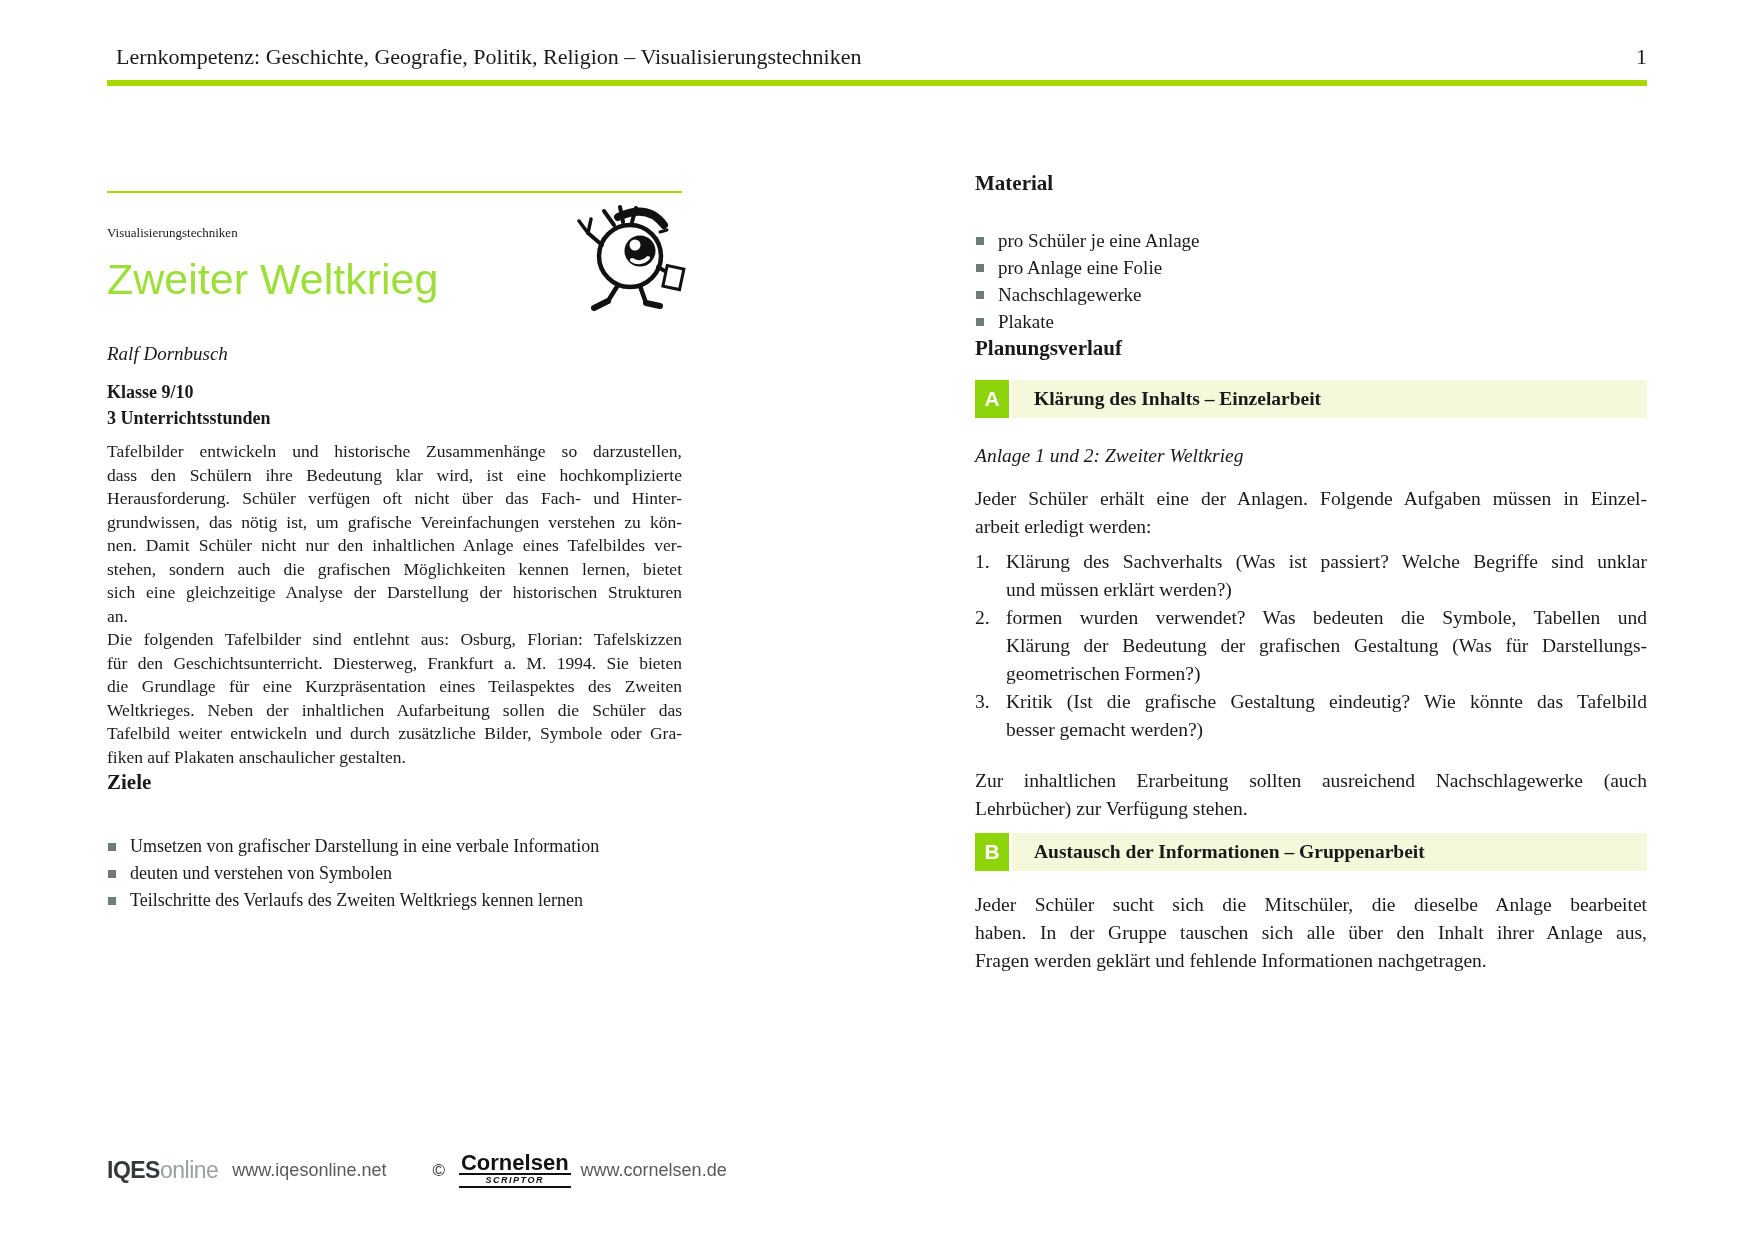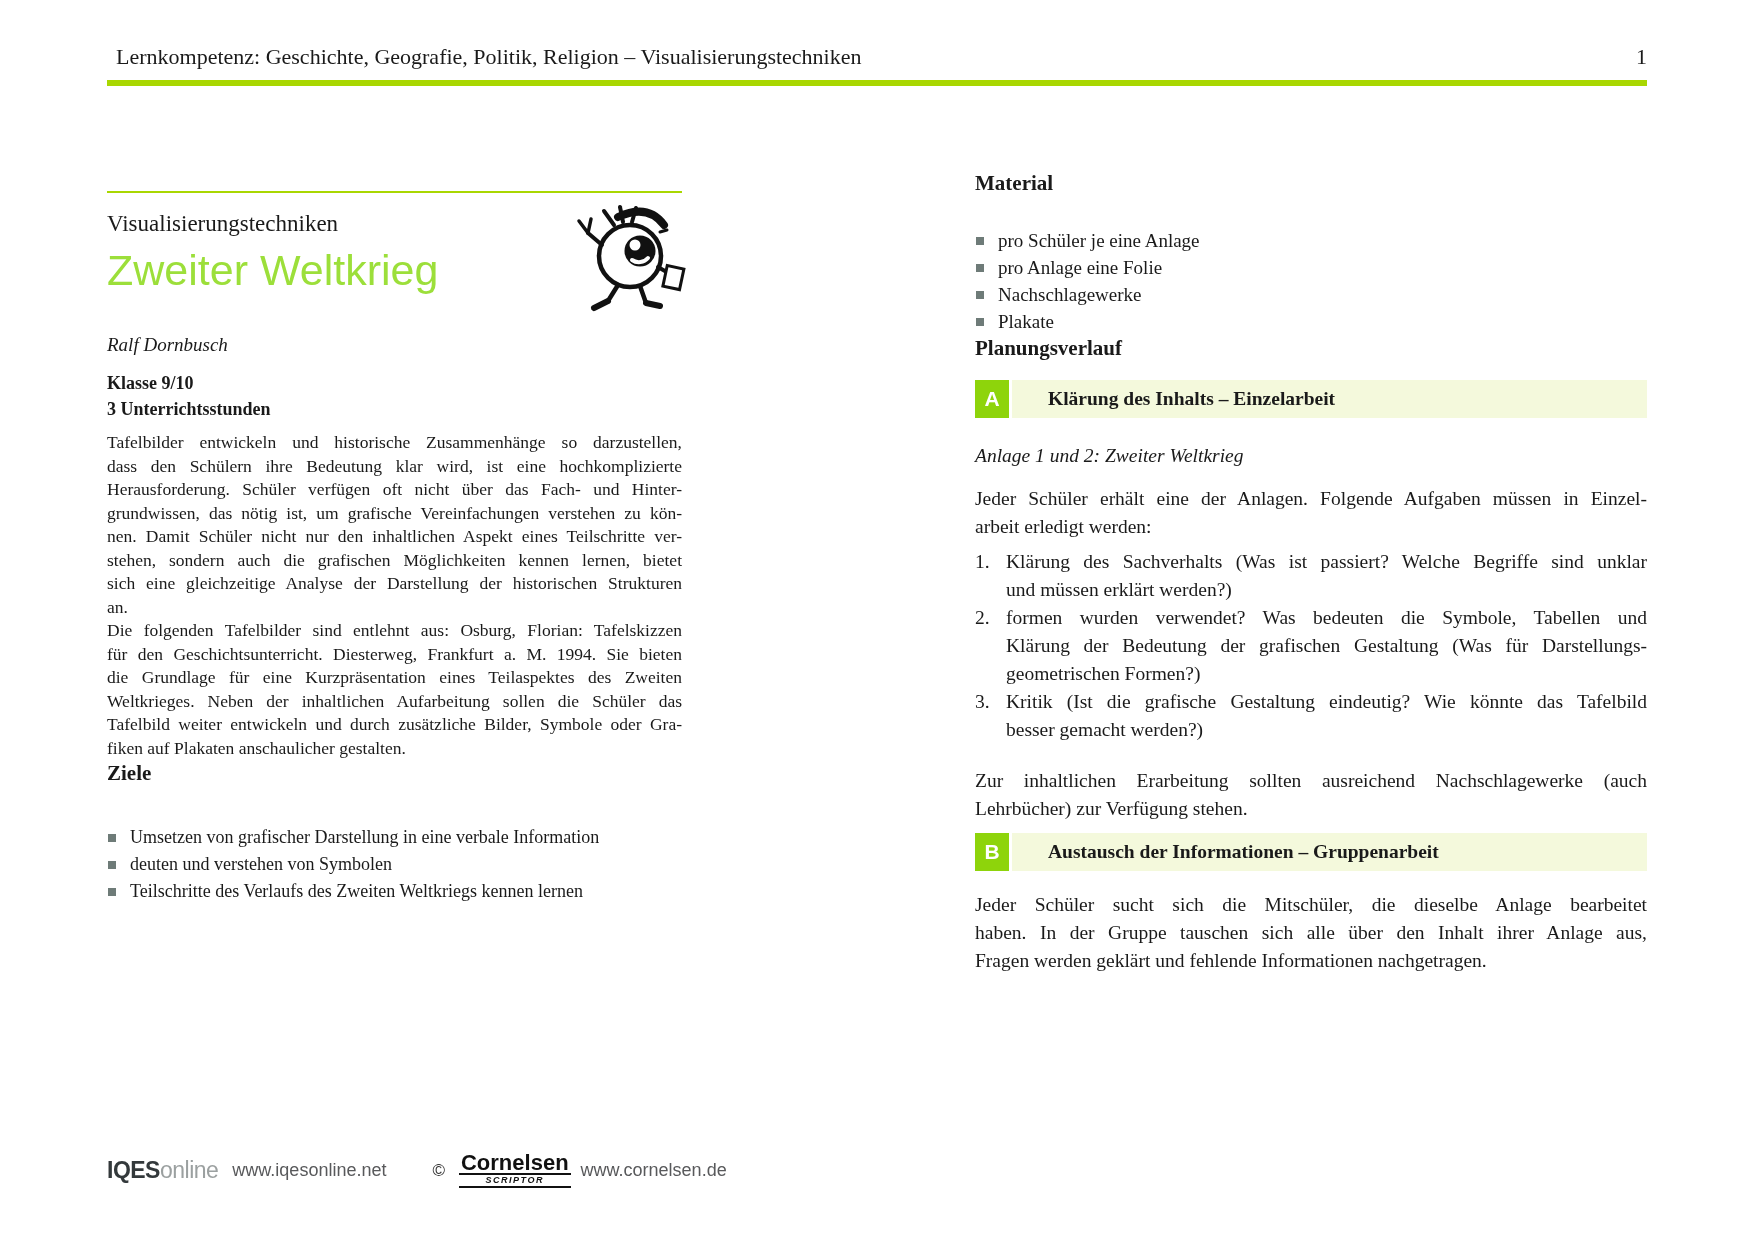--- a/index.html
+++ b/index.html
@@ -12,21 +12,21 @@
 
   
   .pagehead{position:absolute;left:116px;right:107px;top:44px;display:flex;justify-content:space-between;align-items:baseline;font-size:22px;}
   .header-rule{position:absolute;left:107px;width:1540px;top:80px;height:6px;background:var(--accent_green);}
 
   
   .col-left{position:absolute;left:107px;top:191px;width:575px;}
   .col-right{position:absolute;left:975px;top:170px;width:672px;}
 
   .kicker-rule{height:2px;background:var(--accent_green);}
-  .kicker{margin-top:19px;font-size:23px;line-height:24px;}
+  .kicker{margin-top:28px;font-size:13px;line-height:24px;}
   .doc-title{margin:9px 0 0;font-family:"Liberation Sans",sans-serif;font-weight:400;font-size:43px;line-height:50px;color:var(--title_green);}
   .mascot{position:absolute;left:455px;top:10px;width:130px;height:115px;}
   .author{margin-top:38px;font-style:italic;font-size:19px;line-height:24px;}
   .meta-block{margin-top:14px;}
   .meta-line{font-weight:bold;font-size:18px;line-height:25.5px;}
 
   
   .jpara{margin-top:9px;font-size:17.5px;}
   .jpara .jline{line-height:23.5px;text-align:justify;text-align-last:justify;}
   .jpara .jline:last-child{text-align-last:left;}
@@ -39,21 +39,21 @@
   .bullets .sq{position:absolute;left:1px;top:10px;width:8px;height:8px;background:var(--bullet_gray);}
 
   
   .material-h{margin-top:10px;}
   .col-right .bullets{margin-top:30px;}
   .col-right .bullets li{font-size:19px;}
   .planung-h{margin-top:58px;}
 
   .section-bar{margin-top:18px;display:flex;height:38px;}
   .badge{width:34px;flex:none;background:var(--badge_green);color:#ffffff;font-family:"Liberation Sans",sans-serif;font-weight:bold;font-size:21px;display:flex;align-items:center;justify-content:center;margin-right:3px;}
-  .bar-label{flex:1;background:var(--bar_background);display:flex;align-items:center;padding-left:36px;font-weight:bold;font-size:19.5px;}
+  .bar-label{flex:1;background:var(--bar_background);display:flex;align-items:center;padding-left:22px;font-weight:bold;font-size:19.5px;}
   .bar-b{margin-top:10px;}
 
   .anlage{margin-top:25px;font-style:italic;font-size:19.5px;line-height:25px;}
   .col-right .jpara{font-size:19.5px;}
   .col-right .jline{line-height:28px;}
   .intro-para{margin-top:17px;}
   .note-para{margin-top:23px;}
   .group-para{margin-top:20px;}
 
   .tasks{list-style:none;margin:7px 0 0;padding:0;font-size:19.5px;}
@@ -119,21 +119,21 @@
     <div class="meta-block">
         <div class="meta-line">Klasse 9/10</div>
         <div class="meta-line">3 Unterrichtsstunden</div>
       </div>
 
     <div class="jpara">
         <div class="jline">Tafelbilder entwickeln und historische Zusammenhänge so darzustellen,</div>
         <div class="jline">dass den Schülern ihre Bedeutung klar wird, ist eine hochkomplizierte</div>
         <div class="jline">Herausforderung. Schüler verfügen oft nicht über das Fach- und Hinter-</div>
         <div class="jline">grundwissen, das nötig ist, um grafische Vereinfachungen verstehen zu kön-</div>
-        <div class="jline">nen. Damit Schüler nicht nur den inhaltlichen Aspekt eines Teilschritte ver-</div>
+        <div class="jline">nen. Damit Schüler nicht nur den inhaltlichen Anlage eines Tafelbildes ver-</div>
         <div class="jline">stehen, sondern auch die grafischen Möglichkeiten kennen lernen, bietet</div>
         <div class="jline">sich eine gleichzeitige Analyse der Darstellung der historischen Strukturen</div>
         <div class="jline">an.</div>
       </div>
     <div class="jpara follow">
         <div class="jline">Die folgenden Tafelbilder sind entlehnt aus: Osburg, Florian: Tafelskizzen</div>
         <div class="jline">für den Geschichtsunterricht. Diesterweg, Frankfurt a. M. 1994. Sie bieten</div>
         <div class="jline">die Grundlage für eine Kurzpräsentation eines Teilaspektes des Zweiten</div>
         <div class="jline">Weltkrieges. Neben der inhaltlichen Aufarbeitung sollen die Schüler das</div>
         <div class="jline">Tafelbild weiter entwickeln und durch zusätzliche Bilder, Symbole oder Gra-</div>

